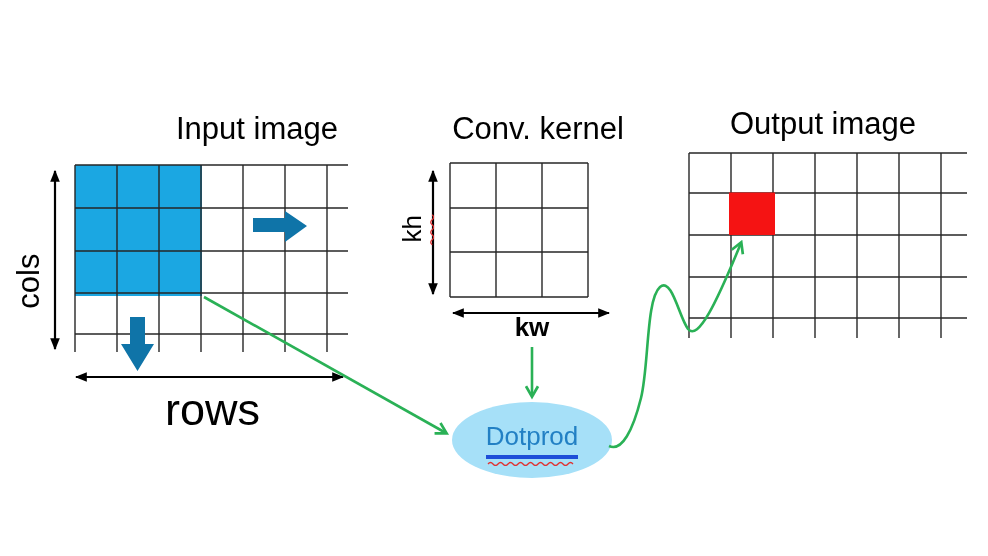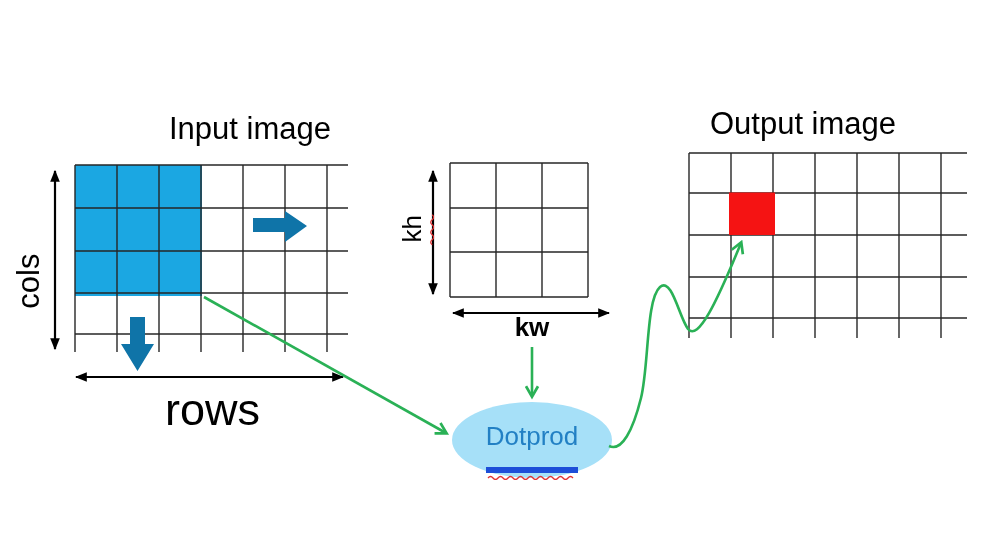--- a/index.html
+++ b/index.html
@@ -9,28 +9,28 @@
   }
   .label{position:absolute;text-align:center;white-space:nowrap;line-height:1.1;}
   .title{font-size:31px;}
   .axis{font-size:31px;}
   .small-axis{font-size:26px;}
   .rot{transform:rotate(-90deg);transform-origin:center center;}
   #cols-label{left:-11px;top:264px;width:80px;}
   #rows-label{left:145px;top:385px;width:135px;font-size:45px;}
   #kh-label{left:386px;top:211px;width:60px;display:flex;flex-direction:column;align-items:center;}
   #kw-label{left:502px;top:313px;width:60px;font-weight:bold;}
-  #input-title{left:130px;top:112px;width:240px;}
+  #input-title{left:137px;top:112px;width:240px;}
   #kernel-title{left:428px;top:112px;width:220px;}
-  #output-title{left:688px;top:107px;width:230px;}
+  #output-title{left:708px;top:107px;width:230px;}
   #dotprod-link{
     left:480px;top:422px;width:104px;display:flex;flex-direction:column;align-items:center;
     font-size:26px;color:#2280C4;cursor:pointer;
   }
-  #dotprod-link .dp-text{border-bottom:6px solid #1d4ed8;padding-bottom:16px;}
+  #dotprod-link .dp-text{border-bottom:4px solid #1d4ed8;padding-bottom:4px;}
   svg.squiggle{display:block;margin-top:1px;}
   #diagram-svg{position:absolute;left:0;top:0;}
   .grid-line{stroke:#262626;stroke-width:1.4;}
   .black-arrow{stroke:#000;stroke-width:2.2;}
   .green-arrow{stroke:#2AB156;stroke-width:2.6;fill:none;}
 </style>
 </head>
 <body>
 
 <div id="stage">
@@ -99,20 +99,21 @@
     </g>
 
     <ellipse cx="532" cy="440" rx="80" ry="38" fill="#A6E0F8"></ellipse>
 
     <line class="green-arrow" x1="204" y1="297" x2="446" y2="433" marker-end="url(#arrowG)"></line>
     <line class="green-arrow" x1="532" y1="347" x2="532" y2="396" marker-end="url(#arrowG)"></line>
     <path class="green-arrow" d="M 609,446 C 622,452 633,430 641,398 C 649,366 646,299 660,287 C 672,277 679,317 688,329 C 698,341 716,304 741,243" marker-end="url(#arrowG)"></path>
   </svg>
 
   <div class="label title" id="input-title">Input image</div>
+  <div class="label title" id="kernel-title">Conv. kernel</div>
   <div class="label title" id="output-title">Output image</div>
 
   <div class="label axis rot" id="cols-label">cols</div>
   <div class="label axis" id="rows-label">rows</div>
 
   <div class="label small-axis rot" id="kh-label">
     <span>kh</span>
     <svg class="squiggle" width="34" height="6">
       <path d="M1,4 Q3.5,1 6,4 T11,4 T16,4 T21,4 T26,4 T31,4" fill="none" stroke="#E03131" stroke-width="1.3"></path>
     </svg>

